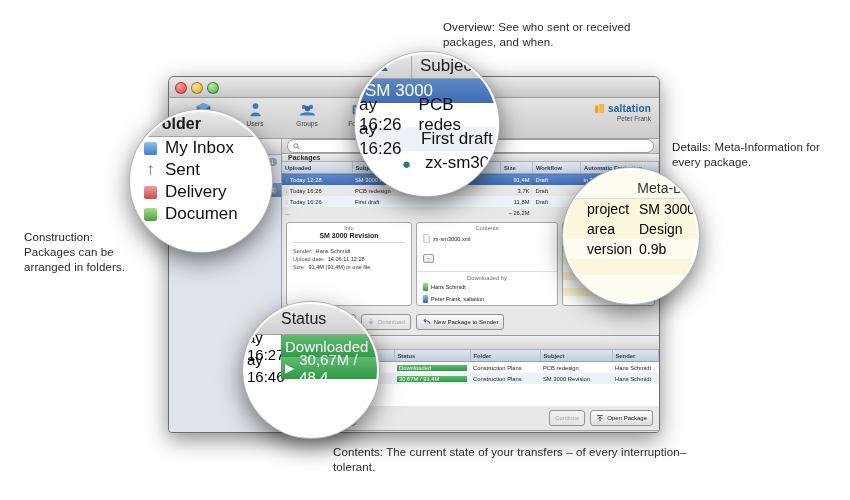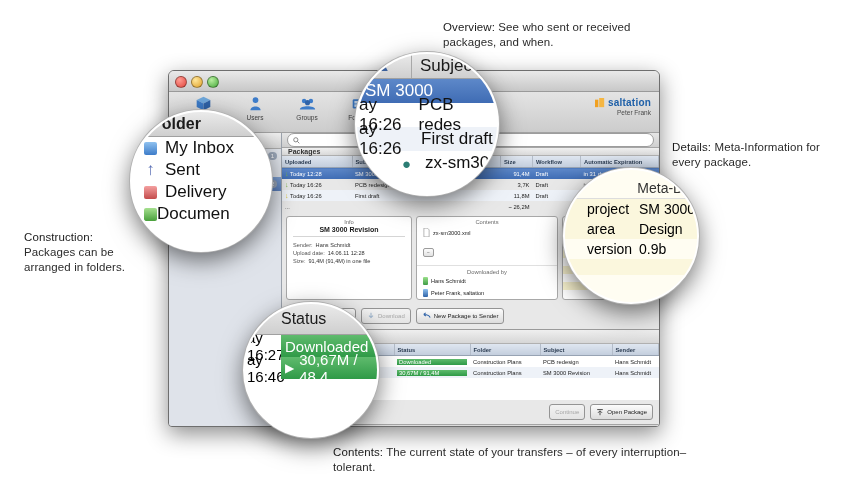--- a/index.html
+++ b/index.html
@@ -5,21 +5,21 @@
   html,body{margin:0;padding:0;background:#ffffff;}
   body{width:850px;height:500px;position:relative;overflow:hidden;
        font-family:"Liberation Sans",sans-serif;-webkit-font-smoothing:antialiased;}
 
   
   .caption{position:absolute;color:#2b2b2b;font-size:11.5px;line-height:15px;
            letter-spacing:.1px;z-index:6;}
   .caption b{font-weight:normal;color:#1a1a1a;}
 
   
-  #app-window{position:absolute;left:168px;top:70px;width:490px;height:355px;
+  #app-window{position:absolute;left:168px;top:76px;width:490px;height:355px;
     background:#d8d8d8;border:1px solid #6e6e6e;border-radius:6px 6px 4px 4px;
     box-shadow:0 7px 22px rgba(0,0,0,.45);overflow:hidden;z-index:2;}
 
   .titlebar{height:20px;background:linear-gradient(#e9e9e9,#c8c8c8);
     border-bottom:1px solid #9a9a9a;position:relative;}
   .lights{position:absolute;left:6px;top:5px;display:flex;gap:4px;}
   .light{width:10px;height:10px;border-radius:50%;border:1px solid rgba(0,0,0,.35);}
   .l-red{background:radial-gradient(circle at 35% 30%,#ff9c93,#e2463d);}
   .l-yel{background:radial-gradient(circle at 35% 30%,#ffe69a,#e0a12a);}
   .l-grn{background:radial-gradient(circle at 35% 30%,#b9efa0,#45a83a);}
@@ -503,21 +503,21 @@
       <span>My Inbox</span>
     </div>
     <div class="mg-row" style="height:22px;padding-left:12px;gap:8px;">
       <span style="width:13px;text-align:center;color:#5a6fb5;font-size:17px;">↑</span>
       <span>Sent</span>
     </div>
     <div class="mg-row" style="height:22px;padding-left:12px;gap:8px;">
       <span style="width:13px;height:13px;border-radius:2px;background:linear-gradient(#f4a0a0,#c34b4b);display:inline-block;"></span>
       <span>Delivery</span>
     </div>
-    <div class="mg-row" style="height:22px;padding-left:12px;">
+    <div class="mg-row" style="height:22px;padding-left:12px;gap:8px;">
       <span style="width:13px;height:13px;border-radius:2px;background:linear-gradient(#a6e08f,#49a03c);display:inline-block;"></span>
       <span>Documen</span>
     </div>
   </div>
 </div>
 
 <div class="mag" style="left:355px;top:52px;width:140px;height:140px;">
   <div class="mag-inner">
     <div class="mg-hdr" style="height:24px;">
       <span style="width:54px;text-align:center;color:#3a5f9a;font-size:13px;">▲</span>

